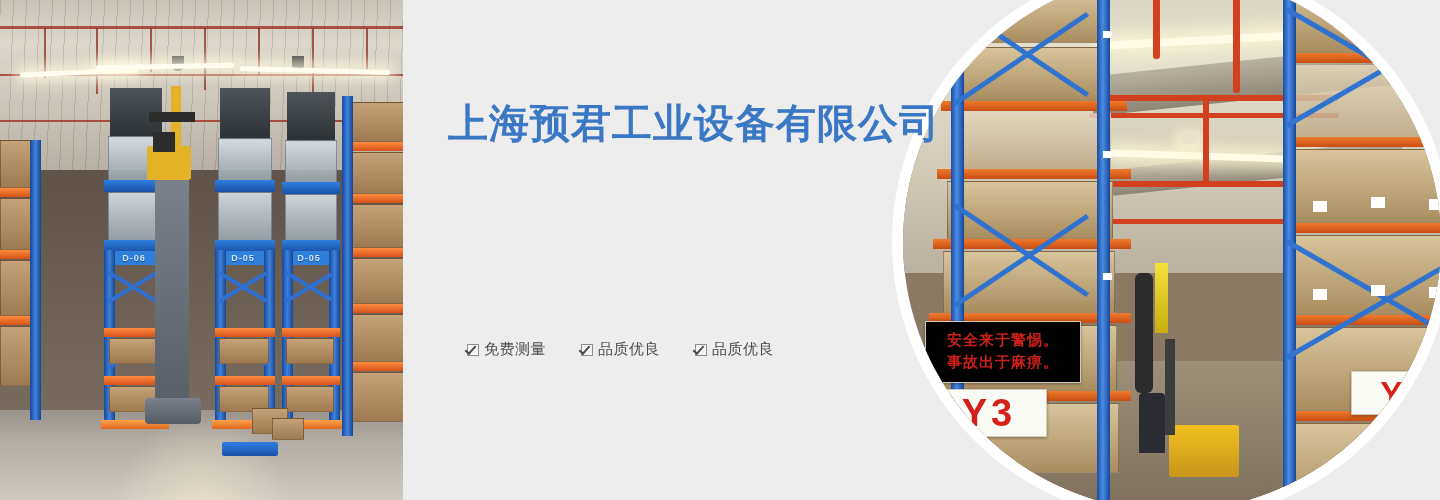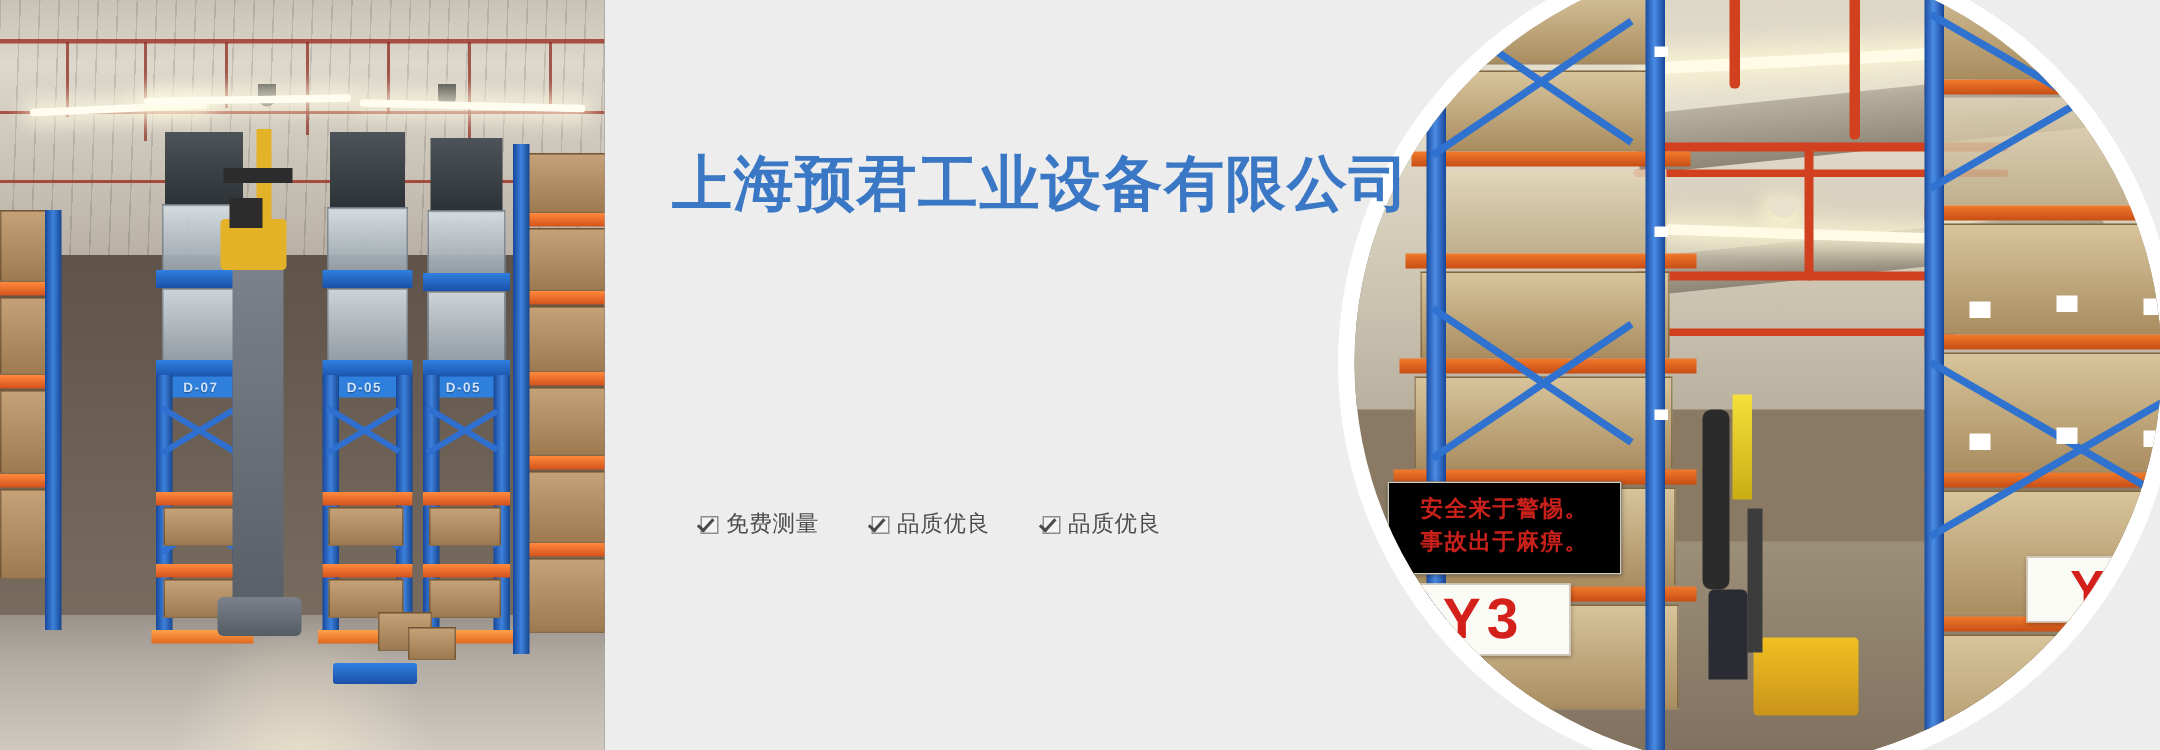--- a/index.html
+++ b/index.html
@@ -228,21 +228,21 @@
 
       <div class="lp-floor"></div>
 
 
       <div style="position:absolute;left:104px;top:88px;width:62px;height:350px;">
         <div class="dark-unit" style="left:6px;top:0;width:52px;height:50px;"></div>
         <div class="wrapbox" style="left:4px;top:48px;width:56px;height:46px;"></div>
         <div class="pallet" style="left:0;top:92px;width:62px;height:12px;"></div>
         <div class="wrapbox" style="left:4px;top:104px;width:56px;height:50px;"></div>
         <div class="pallet" style="left:0;top:152px;width:62px;height:12px;"></div>
-        <div class="rack-sign" style="left:6px;top:163px;width:48px;height:14px;">D-07</div>
+        <div class="rack-sign" style="left:6px;top:163px;width:48px;height:14px;">D-06</div>
         <div class="rack-col" style="left:0;top:162px;height:172px;"></div>
         <div class="rack-col" style="left:51px;top:162px;height:172px;"></div>
         <div class="rack-brace" style="left:4px;top:182px;width:58px;transform:rotate(31deg);"></div>
         <div class="rack-brace" style="left:4px;top:212px;width:58px;transform:rotate(-31deg);"></div>
         <div class="rack-brace" style="left:4px;top:246px;width:58px;transform:rotate(31deg);"></div>
         <div class="rack-brace" style="left:4px;top:278px;width:58px;transform:rotate(-31deg);"></div>
         <div class="rack-beam" style="left:0;top:240px;width:62px;"></div>
         <div class="carton" style="left:5px;top:250px;width:52px;height:26px;"></div>
         <div class="rack-beam" style="left:0;top:288px;width:62px;"></div>
         <div class="carton" style="left:5px;top:298px;width:52px;height:26px;"></div>

